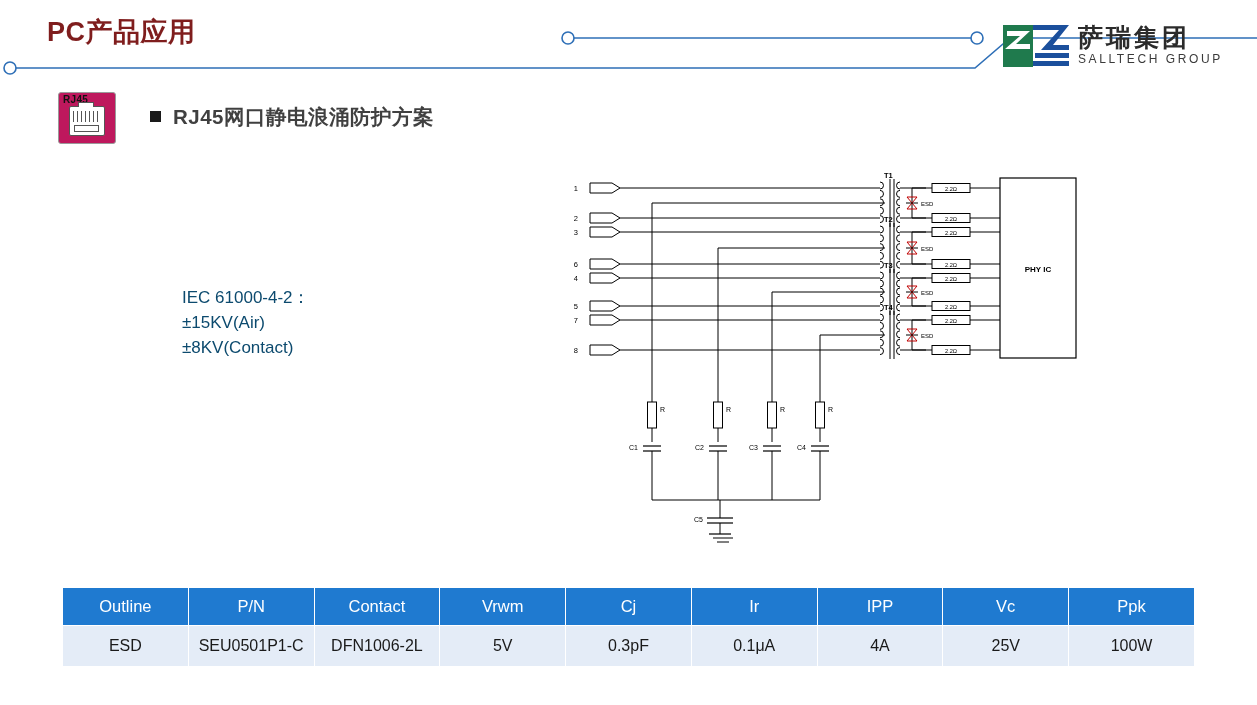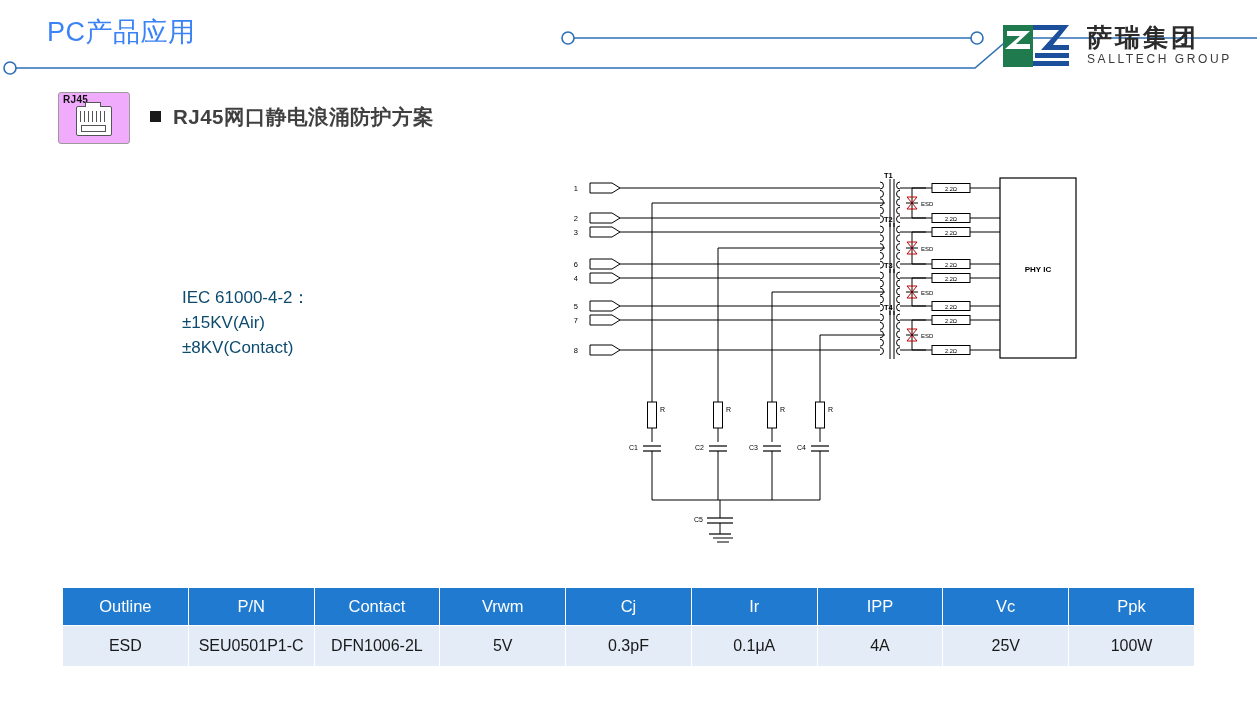--- a/index.html
+++ b/index.html
@@ -20,22 +20,22 @@
     position: absolute;
     left: 0; top: 0;
     width: 1257px;
     height: 88px;
   }
   .page-title {
     position: absolute;
     left: 47px;
     top: 14px;
     font-size: 27px;
-    font-weight: normal;
-    color: #3b82f6;
+    font-weight: bold;
+    color: #7f1d1d;
     letter-spacing: 0.5px;
   }
   .header-line-svg {
     position: absolute;
     left: 0; top: 0;
   }
   .logo-box {
     position: absolute;
     left: 1003px;
     top: 18px;
@@ -44,21 +44,21 @@
     display: flex;
     align-items: center;
   }
   .logo-mark {
     width: 66px;
     height: 42px;
     position: relative;
     flex: none;
   }
   .logo-text {
-    margin-left: 18px;
+    margin-left: 9px;
   }
   .logo-cn {
     font-size: 25px;
     font-weight: bold;
     color: #2b2b2b;
     letter-spacing: 3px;
     line-height: 26px;
   }
   .logo-en {
     font-size: 12px;
@@ -66,25 +66,25 @@
     letter-spacing: 2.6px;
     line-height: 15px;
     margin-top: 2px;
   }
 
   
   .rj45-icon {
     position: absolute;
     left: 58px;
     top: 92px;
-    width: 72px;
+    width: 58px;
     height: 52px;
     border: 1px solid #9a9a9a;
     border-radius: 3px;
-    background: #f0abfc;
+    background: #be185d;
     box-sizing: border-box;
   }
   .rj45-icon .rj-label {
     font-size: 10px;
     font-weight: bold;
     color: #111;
     text-align: left;
     padding: 1px 0 0 4px;
     letter-spacing: 0.3px;
   }

